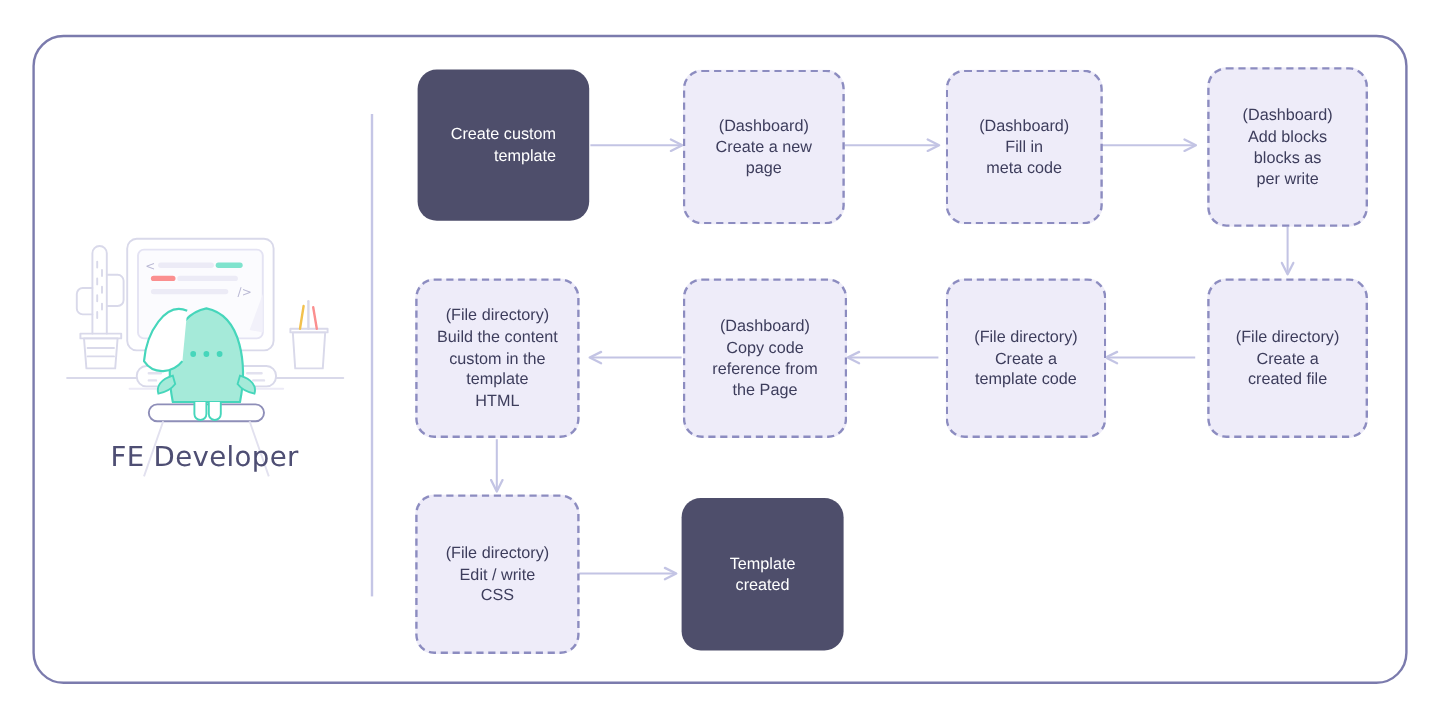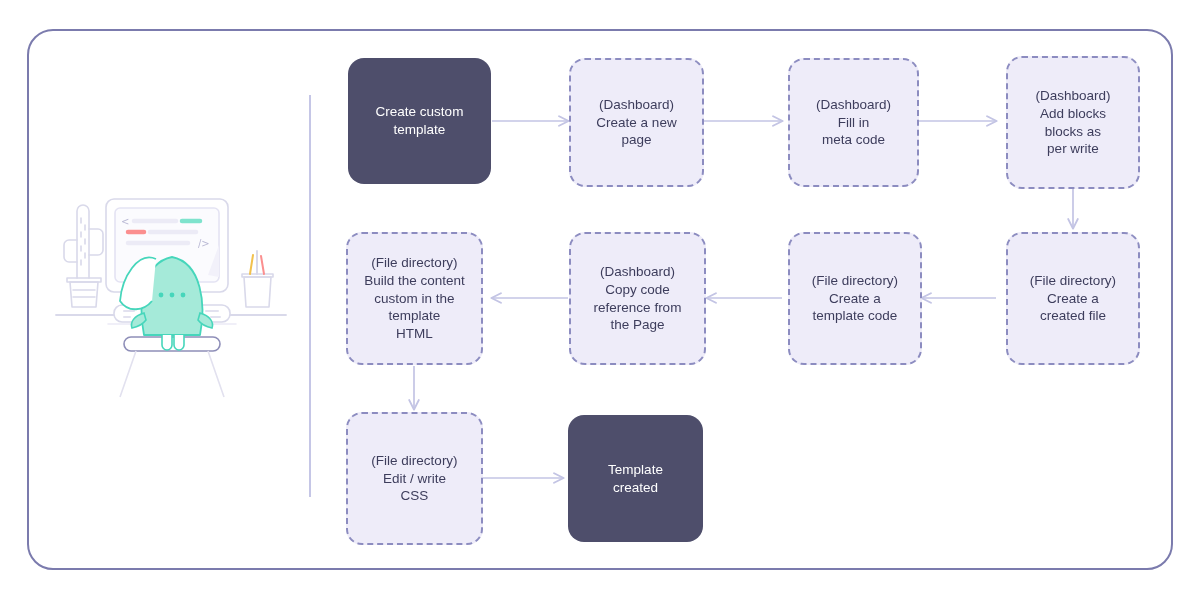--- a/index.html
+++ b/index.html
@@ -181,20 +181,21 @@
 
         <g fill="#46d6bb">
           <circle cx="113" cy="110" r="2.4"></circle>
           <circle cx="124" cy="110" r="2.4"></circle>
           <circle cx="135" cy="110" r="2.4"></circle>
         </g>
       </g>
     </svg>
   </div>
 
+  <div class="illus-label">FE Developer</div>
 
   <svg class="arrows" xmlns="http://www.w3.org/2000/svg">
     <defs>
       <marker id="ar" viewBox="0 0 10 10" refX="8.5" refY="5" markerWidth="7" markerHeight="7" orient="auto-start-reverse">
         <path d="M1 1 L9 5 L1 9" fill="none" stroke="#c3c4e4" stroke-width="1.6" stroke-linecap="round" stroke-linejoin="round"></path>
       </marker>
     </defs>
     <g stroke="#c3c4e4" stroke-width="1.7" fill="none" marker-end="url(#ar)">
 
       <line x1="492" y1="121" x2="568" y2="121"></line>
@@ -206,21 +207,21 @@
       <line x1="996" y1="298" x2="922" y2="298"></line>
       <line x1="782" y1="298" x2="707" y2="298"></line>
       <line x1="568" y1="298" x2="492" y2="298"></line>
 
       <line x1="414" y1="366" x2="414" y2="409"></line>
 
       <line x1="482" y1="478" x2="563" y2="478"></line>
     </g>
   </svg>
 
-  <div class="node solid" style="left:348px; top:58px; width:143px; height:126px;">
+  <div class="node solid" style="left:348px; top:58px; width:143px; height:126px;text-align:right;">
     <span class="lbl">
       <span>Create custom</span><br>
       <span>template</span>
     </span>
   </div>
 
   <div class="node dashed" style="left:569px; top:58px; width:135px; height:129px;">
     <span class="lbl">
       <span>(Dashboard)</span><br>
       <span>Create a new</span><br>

